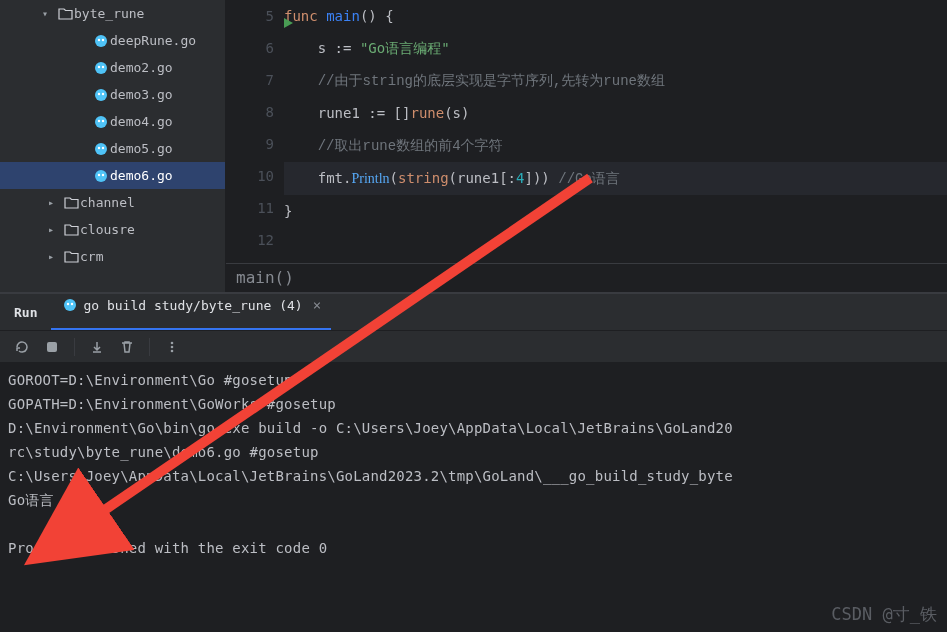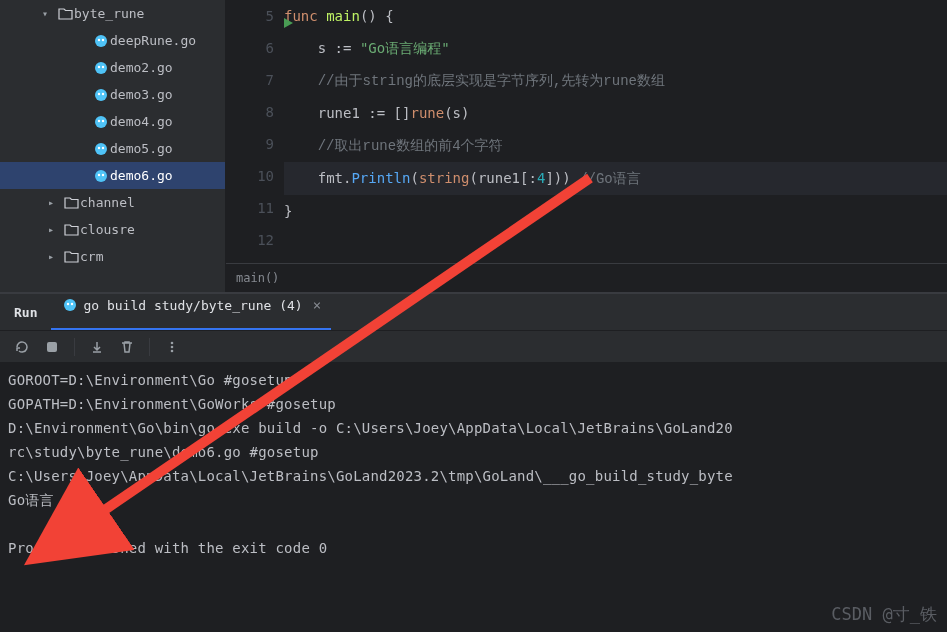--- a/index.html
+++ b/index.html
@@ -48,29 +48,29 @@
   .code-area { flex: 1; display: flex; }
   .gutter { width: 58px; text-align: right; color: #4b5059; padding-right: 10px; user-select:none;}
   .gutter .ln { height: 32px; position: relative;}
   .runicon { position:absolute; left: 56px; top: 8px; color:#499c54;}
   .code { flex:1; white-space: pre; }
   .hl-line { background: #26282e; }
   .kw { color:#cf8e6d; }
   .str { color:#6aab73; }
   .cmt { color:#6f757c;font-family:Liberation Mono, monospace; }
   .paren { color:#bcbec4; }
-  .call { color:#56a8f5; }
+  .call { color:#56a8f5;font-family:Liberation Serif, serif; }
   .op { color:#bcbec4; }
   .num { color:#2aacb8; }
-  .mainfn { color:#bef264; }
+  .mainfn { color:#3b82f6; }
 
   .breadcrumb {
     border-top: 1px solid #393b40;
     padding: 4px 10px;
-    font-size: 12px;
+    font-size: 16px;
     color: #868a91;
     line-height: 20px;
   }
 
   .runpanel {
     border-top: 2px solid #393b40;
     height: 340px;
     display:flex;
     flex-direction: column;
   }

